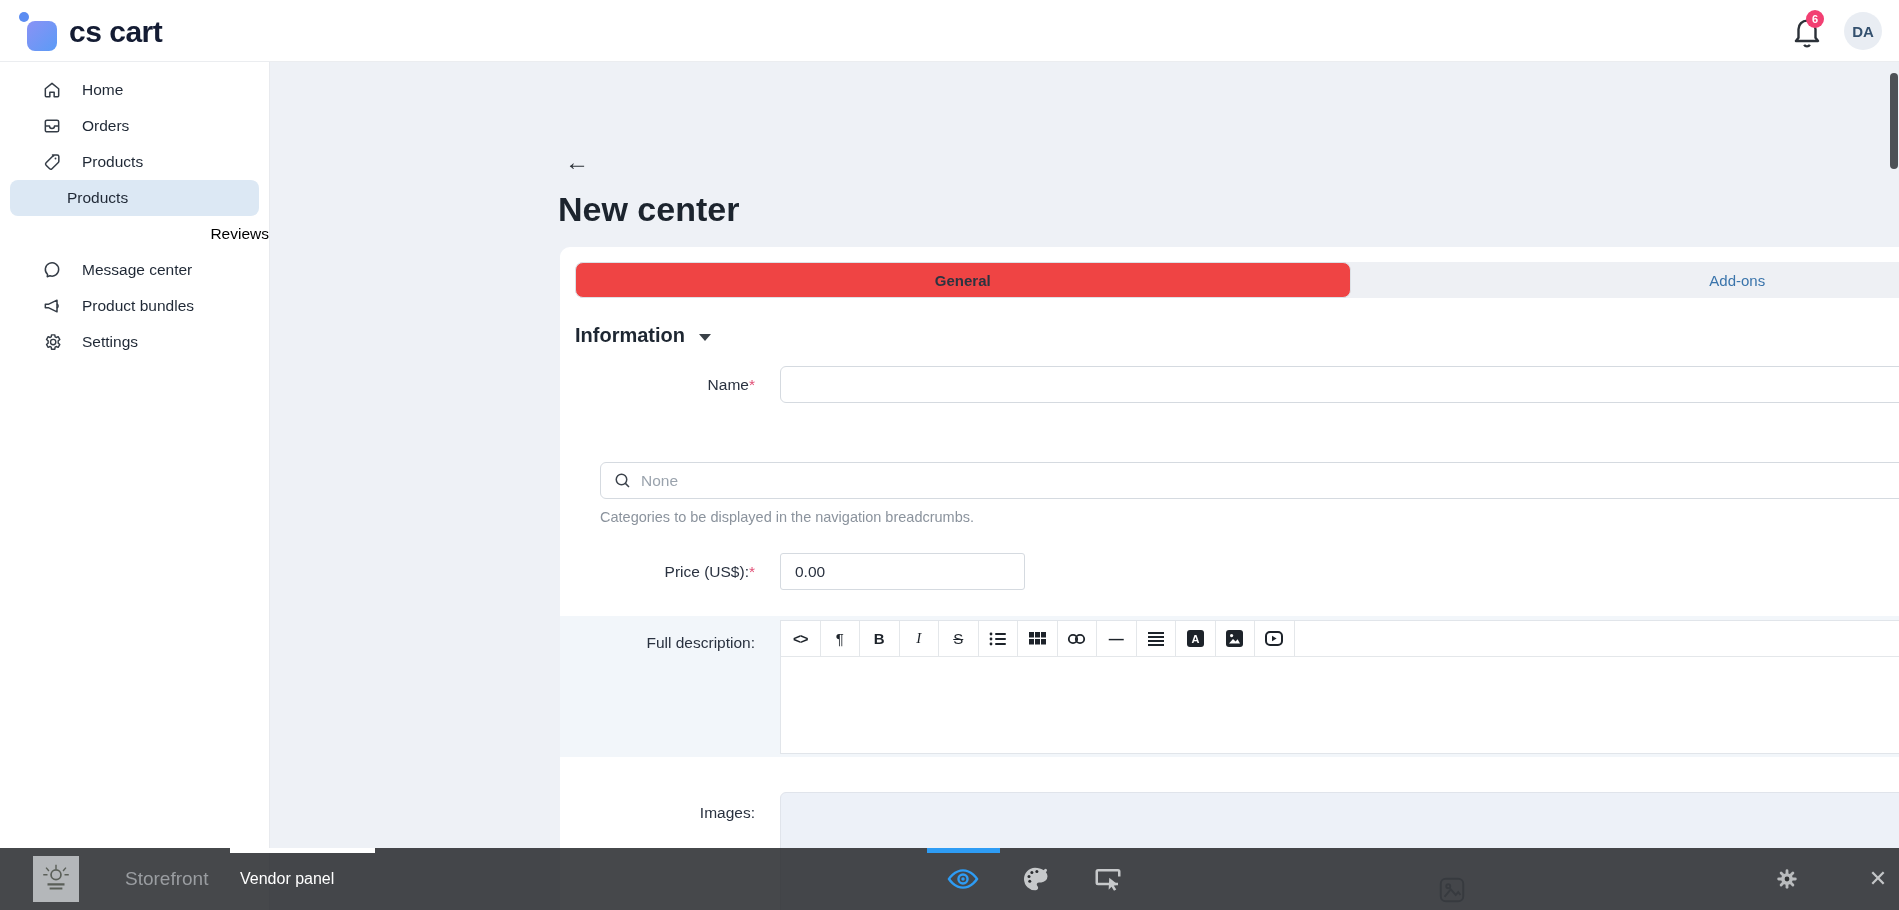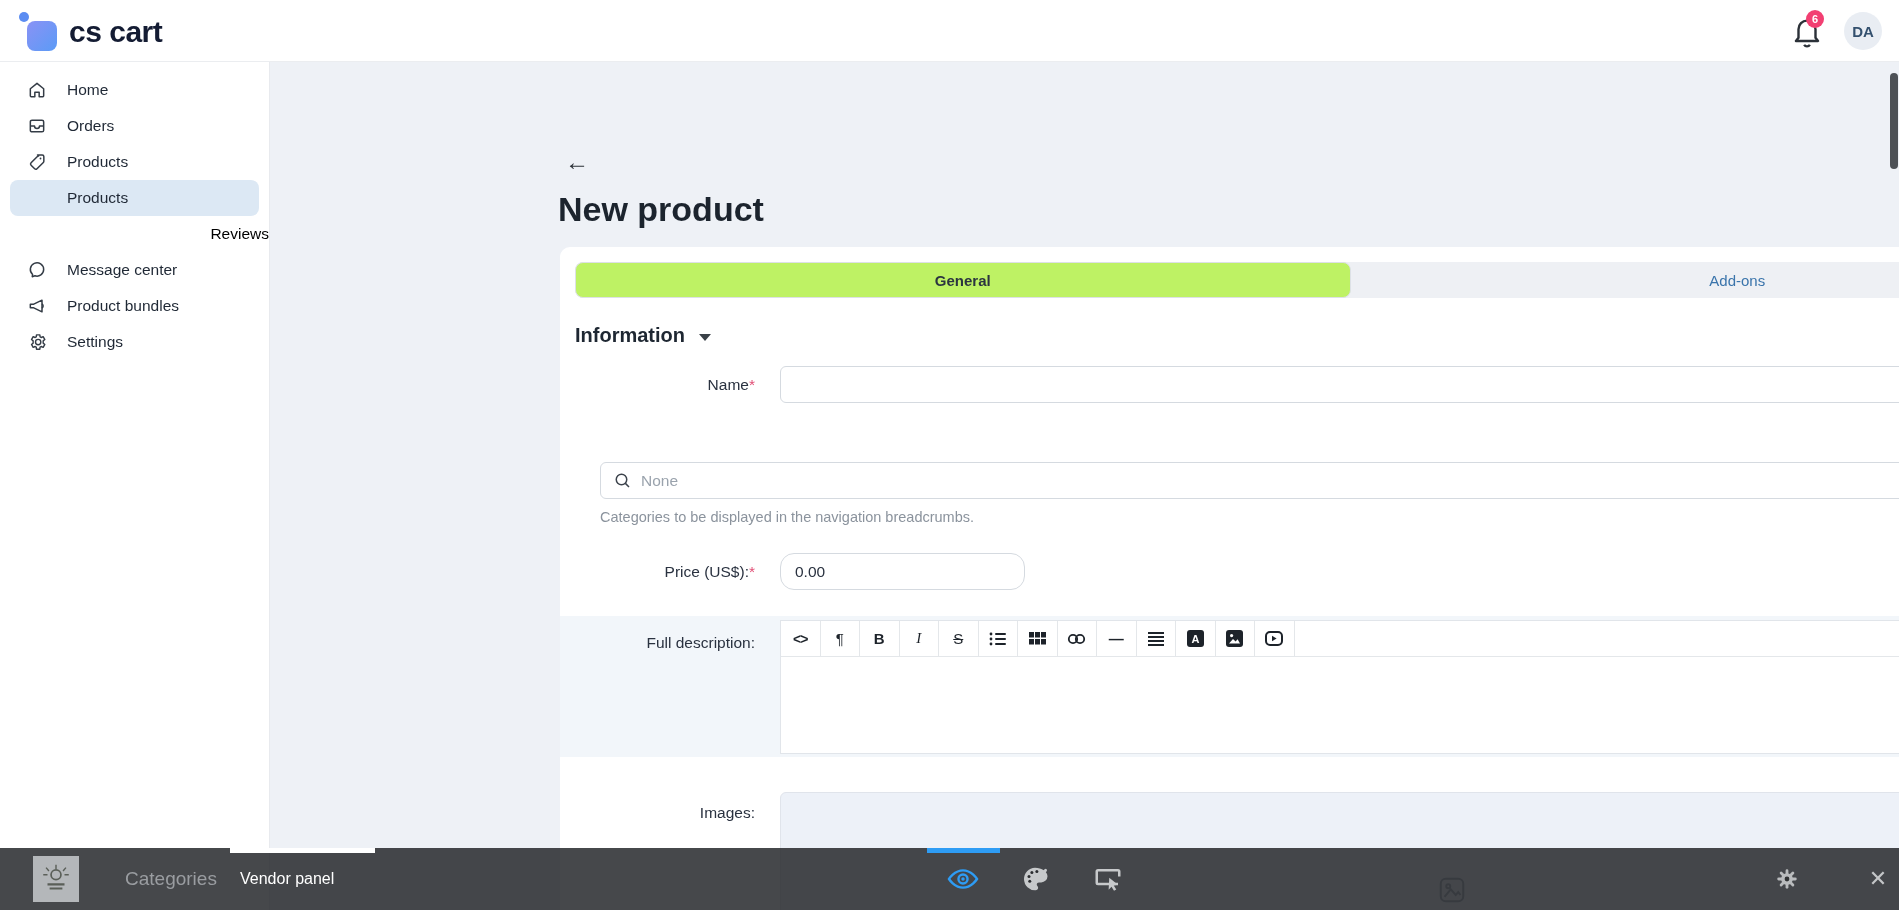--- a/index.html
+++ b/index.html
@@ -22,38 +22,38 @@
   .search-ico { position:absolute; right:12px; top:8px; width:21px; height:21px; cursor:pointer; }
   .bell-wrap { position:absolute; left:1790px; top:15px; width:34px; height:34px; cursor:pointer; }
   .badge { position:absolute; left:16px; top:-5px; min-width:18px; height:18px; border-radius:9px; background:#f23f72;
     color:#fff; font-size:11px; font-weight:700; text-align:center; line-height:18px; padding:0 4px; }
   .avatar { position:absolute; left:1844px; top:12px; width:38px; height:38px; border-radius:50%; background:#e9edf3;
     color:#34506e; font-size:15px; font-weight:700; display:flex; align-items:center; justify-content:center; cursor:pointer; }
 
   
   .sidebar { position:absolute; left:0; top:62px; width:270px; bottom:0; background:#fff;
     border-right:1px solid #e8eaee; z-index:2; padding-top:10px; }
-  .sitem { display:flex; align-items:center; height:36px; padding-left:27px; font-size:15.5px; font-weight:500;
+  .sitem { display:flex; align-items:center; height:36px; padding-left:42px; font-size:15.5px; font-weight:500;
     color:#1f2835; cursor:pointer; }
   .sitem .sico { width:20px; height:20px; margin-right:20px; flex:none; display:flex; }
   .sitem.sub { padding-left:67px; }
   .sitem.sel { background:#dce8f4; margin:0 10px; padding-left:57px; border-radius:8px; }
   .sitem.muted { color:#000000; font-weight:400;justify-content:flex-end; }
 
   
   .main { position:absolute; left:270px; top:62px; right:0; bottom:0; background:#eef1f6; }
   .back-btn { position:absolute; left:295px; top:88px; font-size:24px; color:#2a2f36; cursor:pointer; line-height:1; }
   .page-title { position:absolute; left:288px; top:128px; font-size:34px; font-weight:800; color:#1c242e; }
 
   
   .card { position:absolute; left:290px; top:185px; width:1572px; bottom:0; background:#fff;
     border-radius:10px 10px 0 0; padding:0 8px 0 15px; z-index:1; }
   .tabbar { margin-top:15px; height:36px; background:#eef0f4; border-radius:8px; display:flex; }
   .tab { flex:1; display:flex; align-items:center; justify-content:center; font-size:15px; cursor:pointer; }
-  .tab.active { background:#bef264; border:1px solid #dde1e6; border-radius:8px; color:#2b3440; font-weight:700; }
+  .tab.active { background:#ef4444; border:1px solid #dde1e6; border-radius:8px; color:#2b3440; font-weight:700; }
   .tab.link { color:#3a74ab; font-weight:400; }
   .section-head { margin-top:26px; display:flex; align-items:center; cursor:pointer; }
   .section-title { font-size:20px; font-weight:700; color:#1e2732; }
   .caret { width:0; height:0; border-left:6px solid transparent; border-right:6px solid transparent;
     border-top:7px solid #3a4148; margin-left:14px; margin-top:3px; }
 
   .frow { display:flex; }
   .flabel { width:180px; flex:none; text-align:right; font-size:15.5px; color:#2a3240; }
   .fgap { width:25px; flex:none; }
   .fctrl { flex:1; }
@@ -66,21 +66,21 @@
   .row-cat { margin-top:36px; }
   .row-cat .fctrl { padding-top:23px; }
   .cat-field { position:relative; width:100%; height:37px; border:1px solid #d5dae0; border-radius:6px; background:#fff; }
   .cat-search-ico { position:absolute; left:13px; top:9px; width:18px; height:18px; }
   .cat-input { position:absolute; left:40px; top:0; right:50px; height:35px; border:none; outline:none;
     font-size:15.5px; font-family:inherit; color:#2a3240; background:transparent; }
   .cat-input::placeholder { color:#9aa3ad; }
   .hint { margin-top:10px; font-size:14.5px; color:#8b939d; }
 
   .row-price { margin-top:28px; align-items:center; }
-  .price-input { width:245px; height:37px; border:1px solid #d5dae0; border-radius:14px; font-size:15.5px;
+  .price-input { width:245px; height:37px; border:1px solid #d5dae0; border-radius:3px; font-size:15.5px;
     color:#2a3240; padding:0 14px; font-family:inherit; outline:none; }
 
   .desc-band { margin-top:26px; margin-left:-15px; margin-right:-8px; padding:4px 8px 3px 15px; background:#f2f6fa; }
   .desc-band .flabel { padding-top:14px; }
   .editor { background:#fff; border:1px solid #e1e5ea; }
   .toolbar { display:flex; height:36px; border-bottom:1px solid #e4e7ea; }
   .tcell { width:39.5px; height:35px; border-right:1px solid #e4e7ea; display:flex; align-items:center;
     justify-content:center; font-size:15px; color:#1d232a; cursor:pointer; }
   .tfill { flex:1; border-right:none; }
   .t-code { font-weight:700; letter-spacing:-1px; font-size:14px; }
@@ -195,21 +195,21 @@
           <path d="M19.4 13.4c.05-.46.05-2.34 0-2.8l2-1.55-2-3.46-2.37 1a8 8 0 0 0-1.33-.77L15.4 3.4h-4l-.3 2.42c-.47.2-.9.46-1.33.77l-2.37-1-2 3.46 2 1.55c-.05.46-.05 2.34 0 2.8l-2 1.55 2 3.46 2.37-1c.43.3.86.56 1.33.77l.3 2.42h4l.3-2.42c.47-.2.9-.46 1.33-.77l2.37 1 2-3.46z"></path>
           <circle cx="13.4" cy="12" r="3.2"></circle>
         </svg>
     </span>
     <span>Settings</span>
   </div>
 </div>
 
 <div class="main">
   <span class="back-btn">←</span>
-  <div class="page-title">New product</div>
+  <div class="page-title">New center</div>
 
   <div class="card">
     <div class="tabbar">
       <div class="tab active">General</div>
       <div class="tab link">Add-ons</div>
     </div>
 
     <div class="section-head">
       <span class="section-title">Information</span>
       <span class="caret"></span>
@@ -344,21 +344,21 @@
   <div class="bb-thumb">
     <svg width="34" height="34" viewBox="0 0 24 24">
       <circle cx="12" cy="9" r="3.5" fill="none" stroke="#5a5f58" stroke-width="1.2"></circle>
       <g stroke="#5a5f58" stroke-width="1">
           <path d="M12 2v3M5 4l2 2.4M19 4l-2 2.4M3 9h3M18 9h3"></path>
         </g>
       <rect x="6" y="15" width="12" height="1.6" fill="#5a5f58"></rect>
         <rect x="7.5" y="18" width="9" height="1.4" fill="#5a5f58"></rect>
     </svg>
   </div>
-  <span class="bb-storefront">Categories</span>
+  <span class="bb-storefront">Storefront</span>
   <span class="bb-vendor">Vendor panel</span>
 
   <span class="bb-tool bb-eye">
     <svg width="32" height="26" viewBox="0 0 24 18" fill="none" stroke="#2e9cf4" stroke-width="1.8">
       <path d="M1.5 9S5.5 2.5 12 2.5 22.5 9 22.5 9 18.5 15.5 12 15.5 1.5 9 1.5 9z"></path>
       <circle cx="12" cy="9" r="3.4"></circle>
         <circle cx="12" cy="9" r="1.3" fill="#2e9cf4" stroke="none"></circle>
     </svg>
   </span>
   <span class="bb-tool bb-palette">

